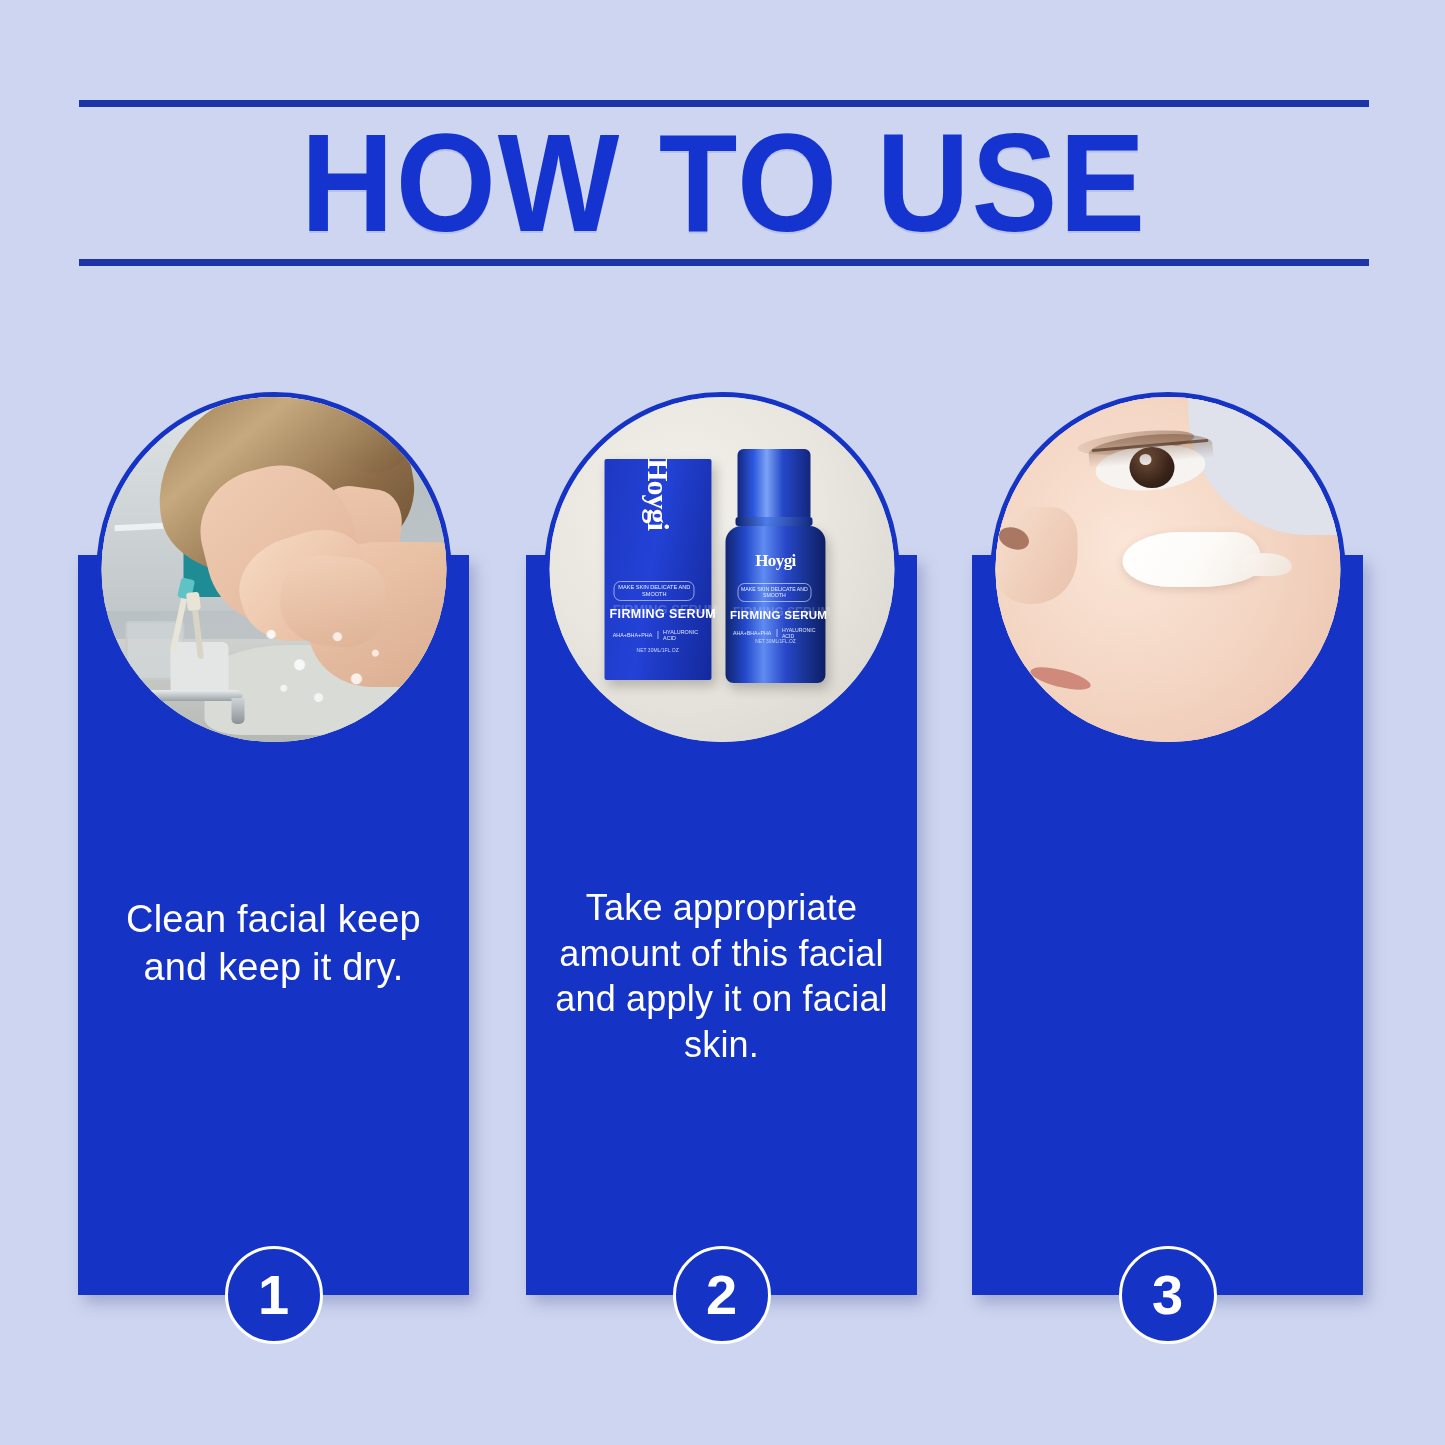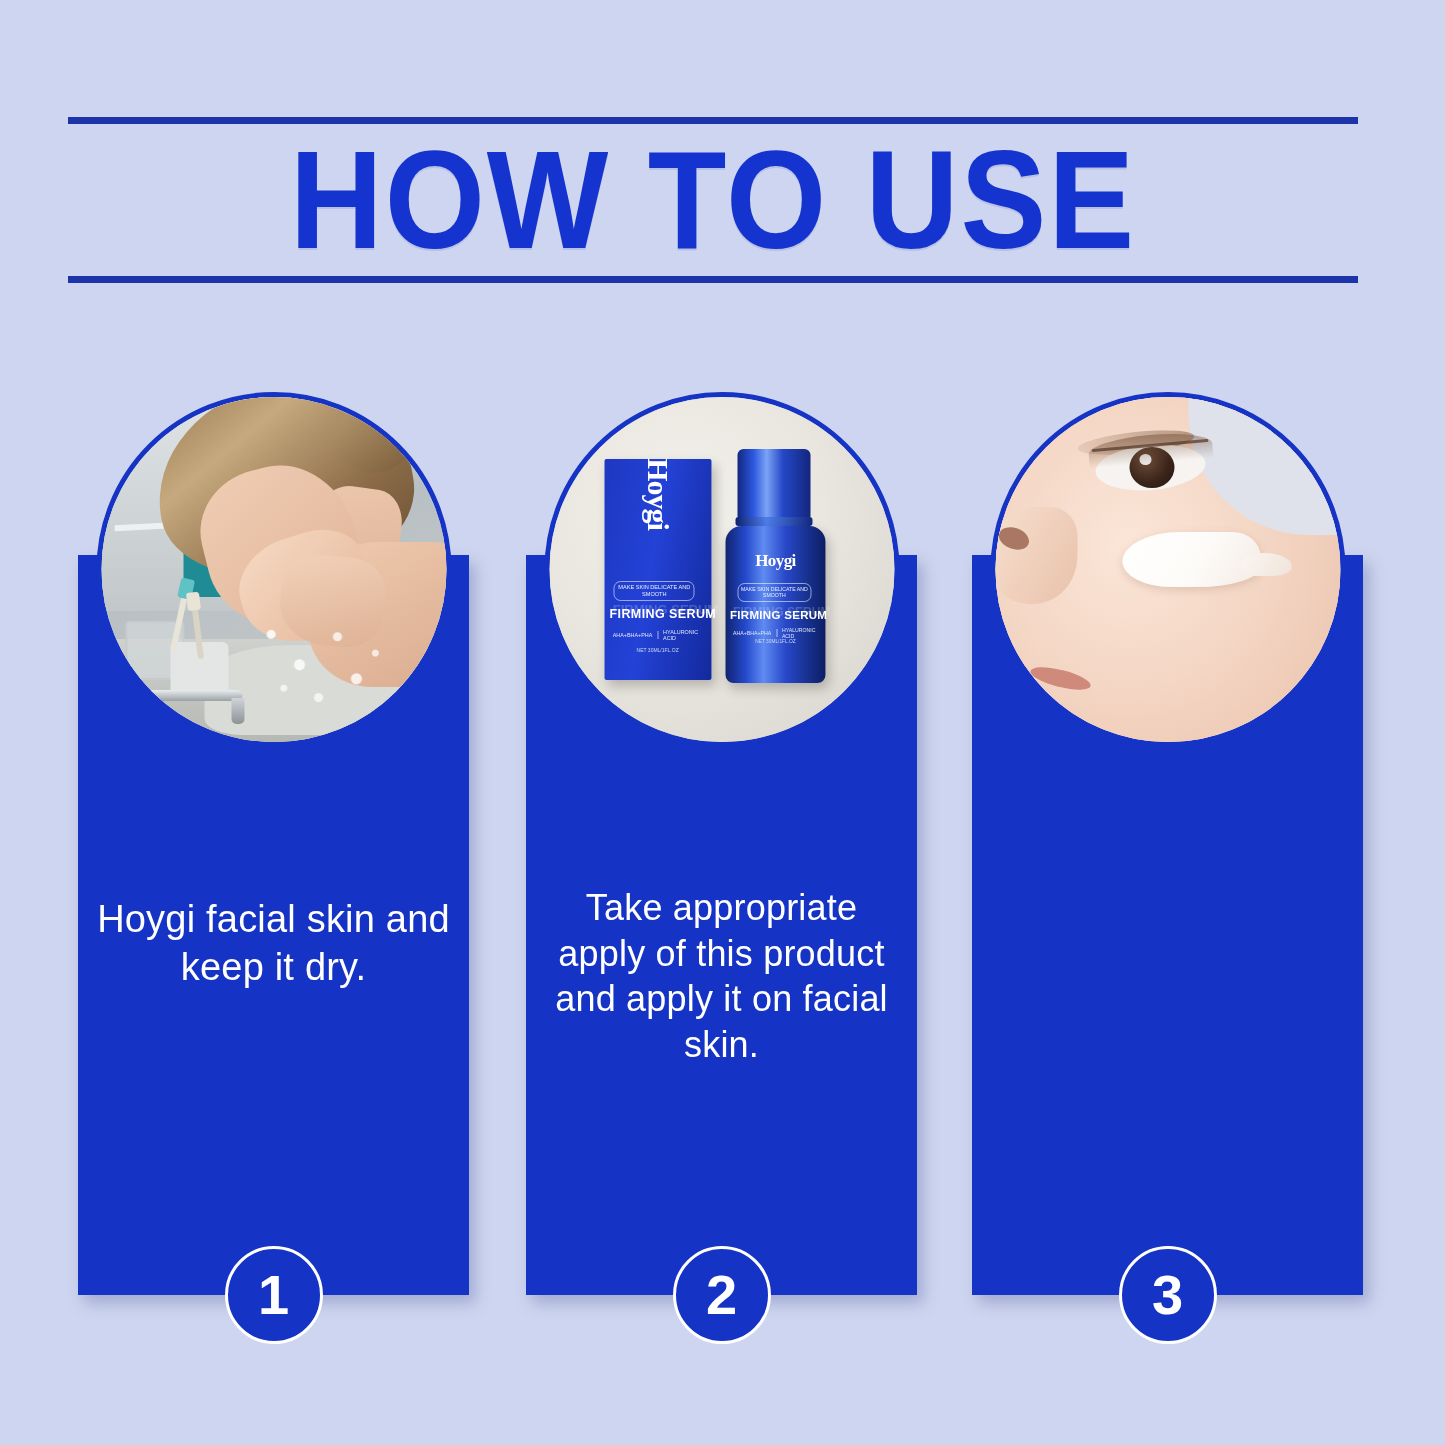--- a/index.html
+++ b/index.html
@@ -6,21 +6,21 @@
   body{
     width:1445px;height:1445px;
     background:#ced5f0;
     font-family:"Liberation Sans", sans-serif;
     overflow:hidden;
     position:relative;
   }
 
   
   .header{
-    position:absolute;left:68px;top:100px;width:1290px;margin-top:17px;
+    position:absolute;left:79px;top:100px;width:1290px;
   }
   .rule{
     height:7px;background:#1d34a8;width:100%;
   }
   .rule.bottom{margin-top:0;}
   .title-wrap{
     height:152px;display:flex;align-items:center;justify-content:center;
   }
   .title{
     font-family:"Liberation Sans", sans-serif;
@@ -253,21 +253,21 @@
         <div class="w-bun"></div>
         <div class="w-neck"></div>
         <div class="w-shoulder"></div>
         <div class="w-face"></div>
         <div class="w-hand"></div>
         <div class="w-hand2"></div>
         <div class="w-splash"></div>
       </div>
     </div>
     <div class="badge">1</div>
-    <div class="caption">Hoygi facial skin and keep it dry.</div>
+    <div class="caption">Clean facial keep and keep it dry.</div>
   </div>
 
   <div class="card c2">
     <div class="photo">
       <div class="scene-prod">
 
         <div class="p-box">
           <div class="p-box-logo">Hoygi</div>
           <div class="p-lbl-pill">MAKE SKIN DELICATE AND SMOOTH</div>
           <div class="p-ghost">FIRMING SERUM</div>
@@ -293,21 +293,21 @@
               <span class="sep"></span>
               <span>HYALURONIC ACID</span>
             </div>
             <div class="p-net">NET 30ML/1FL.OZ</div>
           </div>
         </div>
 
       </div>
     </div>
     <div class="badge">2</div>
-    <div class="caption">Take appropriate apply of this product and apply it on facial skin.</div>
+    <div class="caption">Take appropriate amount of this facial and apply it on facial skin.</div>
   </div>
 
   <div class="card c3">
     <div class="photo">
       <div class="scene-face">
         <div class="f-cheek"></div>
         <div class="f-bg"></div>
         <div class="f-brow"></div>
         <div class="f-eye-white"></div>
         <div class="f-iris"></div>

